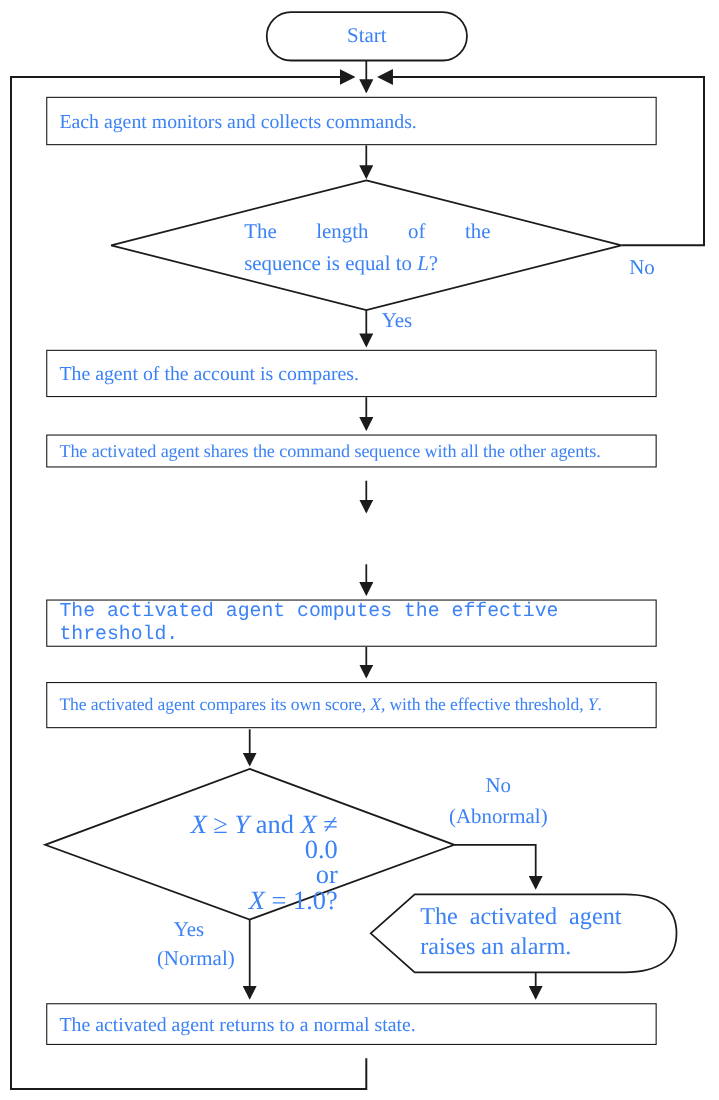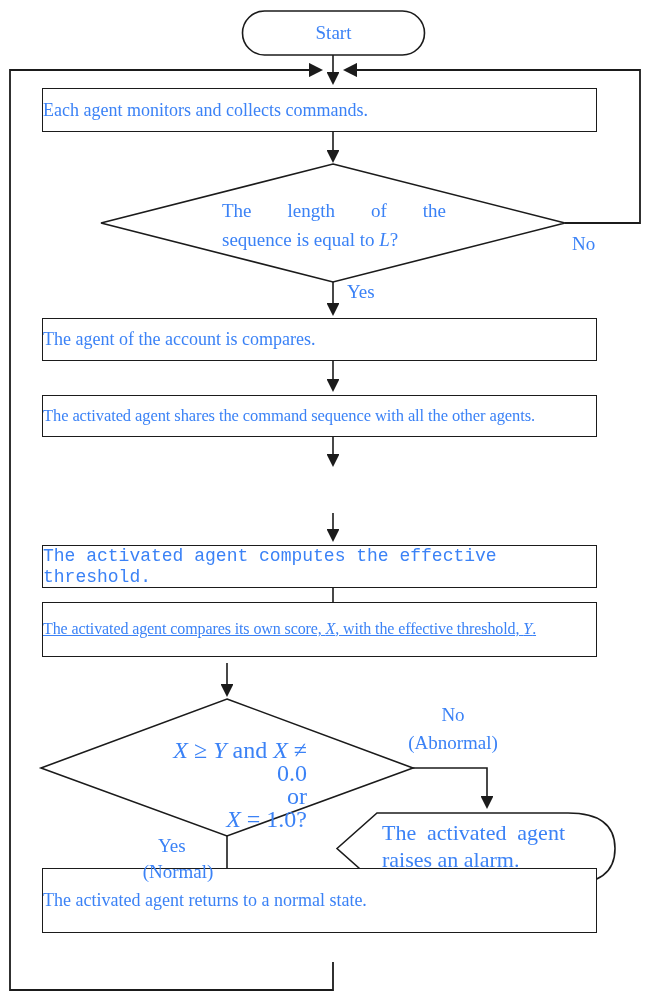--- a/index.html
+++ b/index.html
@@ -5,21 +5,21 @@
   html,body { margin:0; padding:0; background:#ffffff; }
   #canvas {
     position:relative; width:654px; height:1000px; background:#ffffff;
     font-family:"Liberation Serif","DejaVu Serif",serif; color:#3b82f6;
     overflow:hidden;
   }
   #wires { position:absolute; left:0; top:0; width:654px; height:1000px; }
   .pbox {
     position:absolute; left:42px; width:555px; box-sizing:border-box;
     border:1.6px solid #1b1b1b; background:#fff;
-    display:flex; align-items:center; 
+    display:flex; align-items:center; padding-left:11px;
     font-size:18px; line-height:1.15;
   }
   .condensed  { font-size:16.5px; letter-spacing:-0.1px; }
   .condensed2 { font-size:16px;  letter-spacing:-0.1px; }
   .label { position:absolute; font-size:19px; white-space:nowrap; }
   .center { text-align:center; }
   .txtblock { position:absolute; }
   .justify-last { text-align:justify; text-align-last:justify; }
   .startlabel {
     position:absolute; left:242px; top:11px; width:183px; height:44px;
@@ -65,34 +65,34 @@
   <div class="startlabel">Start</div>
 
   <div class="pbox" style="top:88px;height:44px;">
     <span>Each agent monitors and collects commands.</span>
   </div>
 
   <div class="pbox" style="top:318px;height:43px;">
     <span>The agent of the account is compares.</span>
   </div>
 
-  <div class="pbox condensed" style="top:395px;height:42px;">
+  <div class="pbox condensed" style="top:395px;height:30px;">
     <span>The activated agent shares the command sequence with all the other agents.</span>
   </div>
 
 
   <div class="pbox" style="top:545px;height:43px;font-family:Liberation Mono, monospace;">
     <span>The activated agent computes the effective threshold.</span>
   </div>
 
-  <div class="pbox condensed2" style="top:602px;height:55px;text-decoration:underline;">
+  <div class="pbox condensed2" style="top:620px;height:42px;">
     <span><span>The activated agent compares its own score, </span><span style="font-style: italic;">X</span><span>, with the effective threshold, </span><span style="font-style: italic;">Y</span><span>.</span></span>
   </div>
 
-  <div class="pbox" style="top:868px;height:65px;">
+  <div class="pbox" style="top:912px;height:38px;">
     <span>The activated agent returns to a normal state.</span>
   </div>
 
   <div class="txtblock d1text">
     <div class="justify-last">The length of the</div>
     <div><span>sequence is equal to </span><span style="font-style: italic;">L</span><span>?</span></div>
   </div>
 
   <div class="txtblock d2text">
     <div><span style="font-style: italic;">X</span><span> ≥ </span><span style="font-style: italic;">Y</span><span> and </span><span style="font-style: italic;">X</span><span> ≠ 0.0</span></div>

